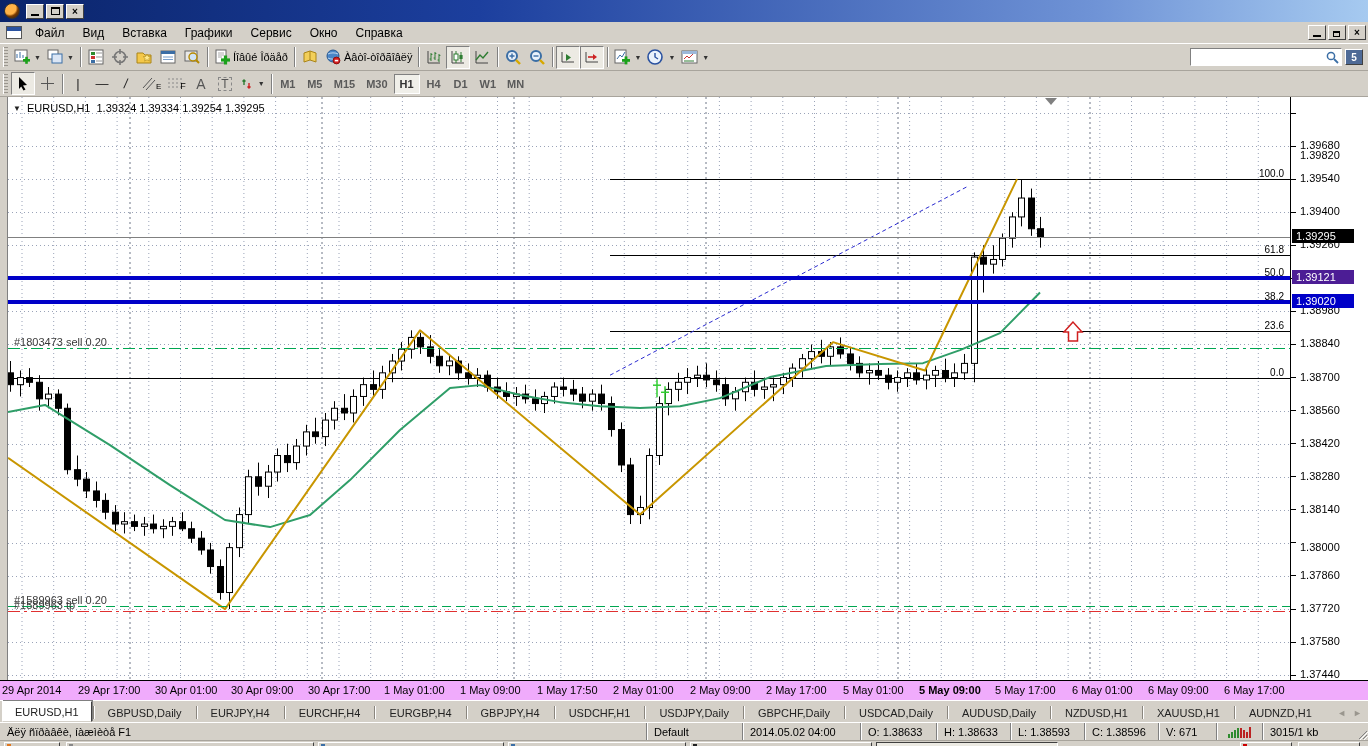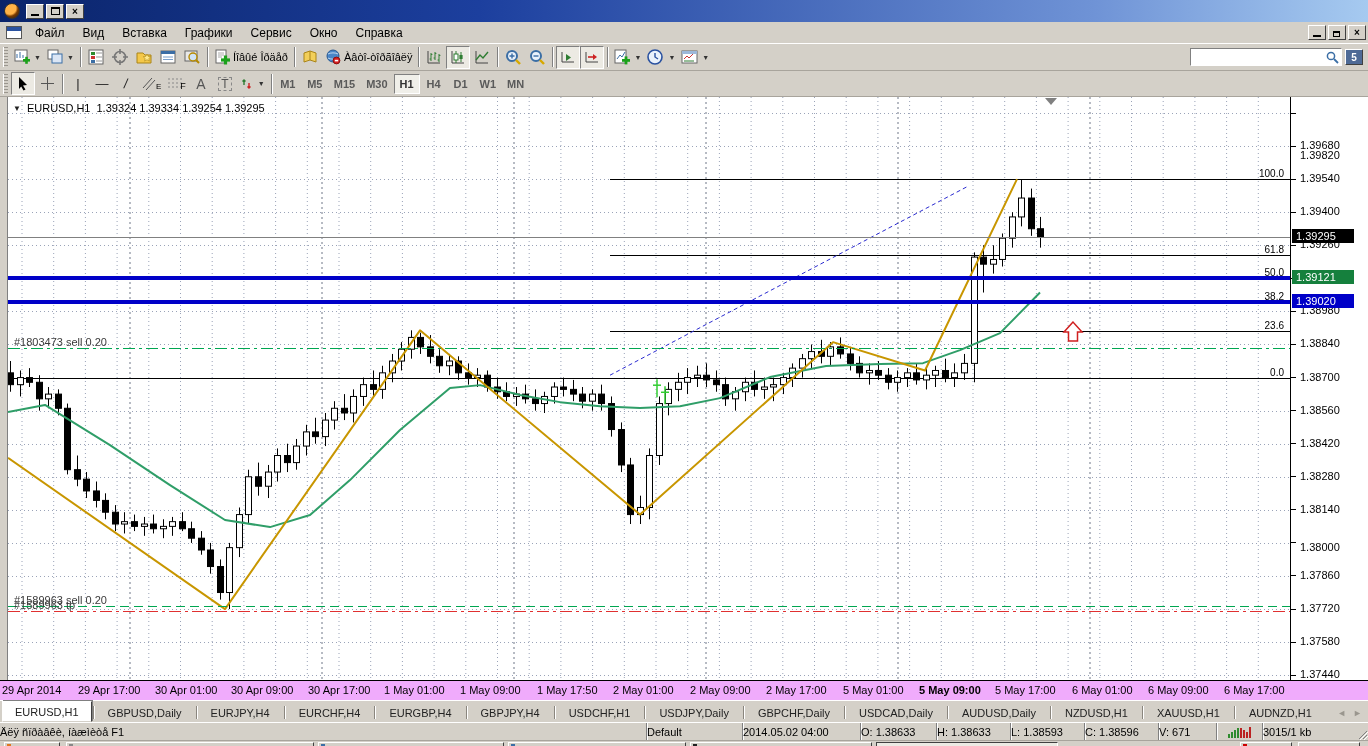--- a/index.html
+++ b/index.html
@@ -59,21 +59,21 @@
   .chart-header .tri{font-size:8px;color:#222;cursor:pointer}
   
   .tabbar{height:22px;display:flex;align-items:flex-end;background:#d4d0c8;border-top:1px solid #fff;padding:0 0 0 2px}
   .tab{height:19px;line-height:18px;padding:0 12px;cursor:pointer;white-space:nowrap;color:#222;border:1px solid transparent}
   .tab.active{background:#fff;border-color:#fff #404040 #d4d0c8 #fff;box-shadow:inset 1px 1px 0 #fff,1px -1px 0 #808080;height:21px;line-height:20px}
   .tabsep{width:1px;height:13px;background:#8a867e;box-shadow:1px 0 0 #fff;margin:0 1px 3px 1px}
   .tabscroll{margin-left:auto;display:flex;gap:1px;padding:0 3px 2px 0}
   .tabscroll span{color:#9a968e;font-size:9px;padding:2px 3px;cursor:pointer}
   
   .statusbar{height:18px;display:flex;align-items:center;background:#d4d0c8;border-top:1px solid #fff}
-  .seg{padding:0 0;white-space:nowrap;overflow:hidden;height:100%;display:flex;align-items:center}
+  .seg{padding:0 7px;white-space:nowrap;overflow:hidden;height:100%;display:flex;align-items:center}
   .seg+.seg{border-left:1px solid #808080;box-shadow:inset 1px 0 0 #fff}
   .seg.help{flex:1}
   .grip-corner{width:14px;height:100%;display:flex;align-items:flex-end;justify-content:flex-end;cursor:nwse-resize}
   
   .taskstrip{height:6px;background:#d4d0c8;position:relative;overflow:hidden;border-top:1px solid #a8a49c}
   .task{position:absolute;top:1px;height:18px;background:#d4d0c8;border:1px solid;border-color:#fff #404040 #404040 #fff}
   .task.pressed{background:#eceae3;border-color:#404040 #fff #fff #404040}
   .task .ticon{position:absolute;left:2px;top:1px;width:4px;height:4px}
   button{font-family:"Liberation Sans",sans-serif}
 </style>
@@ -700,21 +700,21 @@
       <div class="ptick" style="top: 444px;">1.38000</div>
       <div class="ptick-mark" style="top: 478.488px;"></div>
       <div class="ptick" style="top: 471.988px;">1.37860</div>
       <div class="ptick-mark" style="top: 511.559px;"></div>
       <div class="ptick" style="top: 505.059px;">1.37720</div>
       <div class="ptick-mark" style="top: 544.629px;"></div>
       <div class="ptick" style="top: 538.129px;">1.37580</div>
       <div class="ptick-mark" style="top: 577.7px;"></div>
       <div class="ptick" style="top: 571.2px;">1.37440</div>
       <div class="pricebox" style="top: 132.015px; background: rgb(0, 0, 0);">1.39295</div>
-      <div class="pricebox" style="top: 173.117px; background: #15803d;">1.39121</div>
+      <div class="pricebox" style="top: 173.117px; background: #4c1d95;">1.39121</div>
       <div class="pricebox" style="top: 196.975px; background: rgb(0, 0, 200);">1.39020</div>
     </div>
   <div id="timeAxis">
       <div class="tlabel" style="left: 2px;">29 Apr 2014</div>
       <div class="tlabel" style="left: 78px;">29 Apr 17:00</div>
       <div class="tlabel" style="left: 155px;">30 Apr 01:00</div>
       <div class="tlabel" style="left: 231px;">30 Apr 09:00</div>
       <div class="tlabel" style="left: 308px;">30 Apr 17:00</div>
       <div class="tlabel" style="left: 384px;">1 May 01:00</div>
       <div class="tlabel" style="left: 460px;">1 May 09:00</div>

